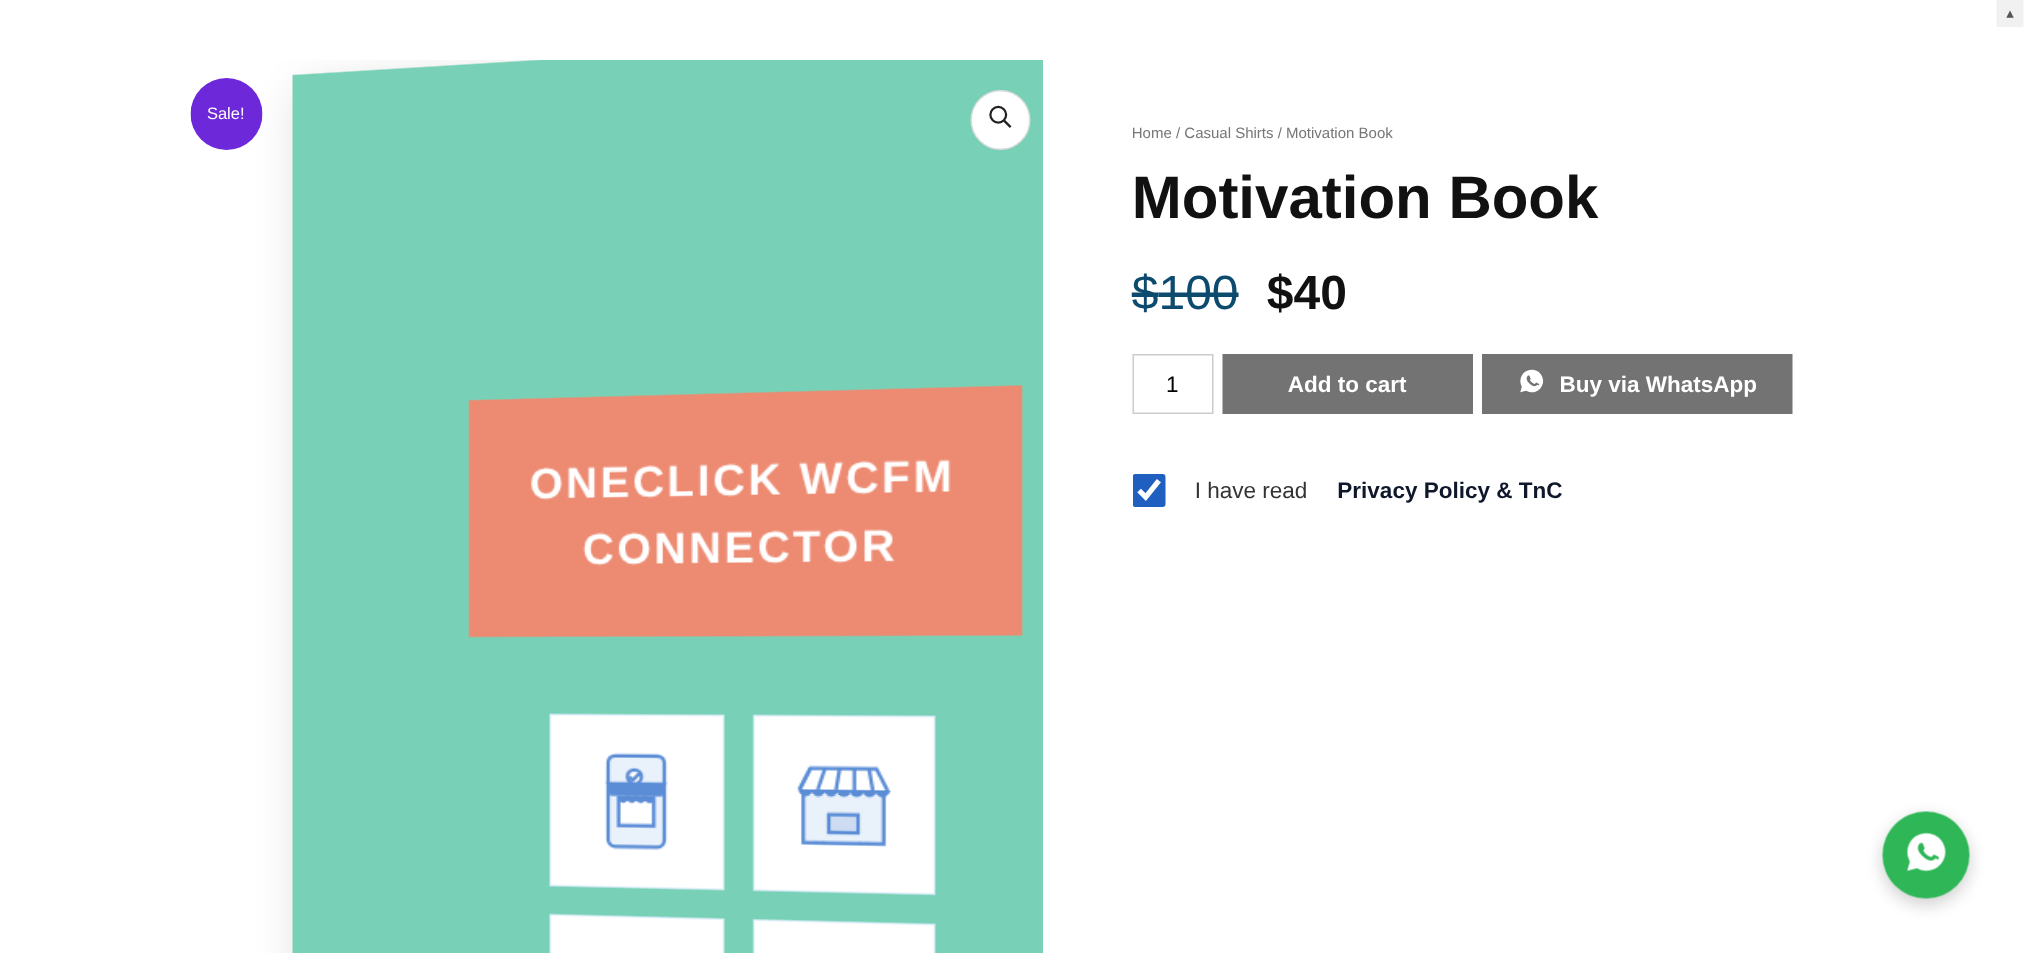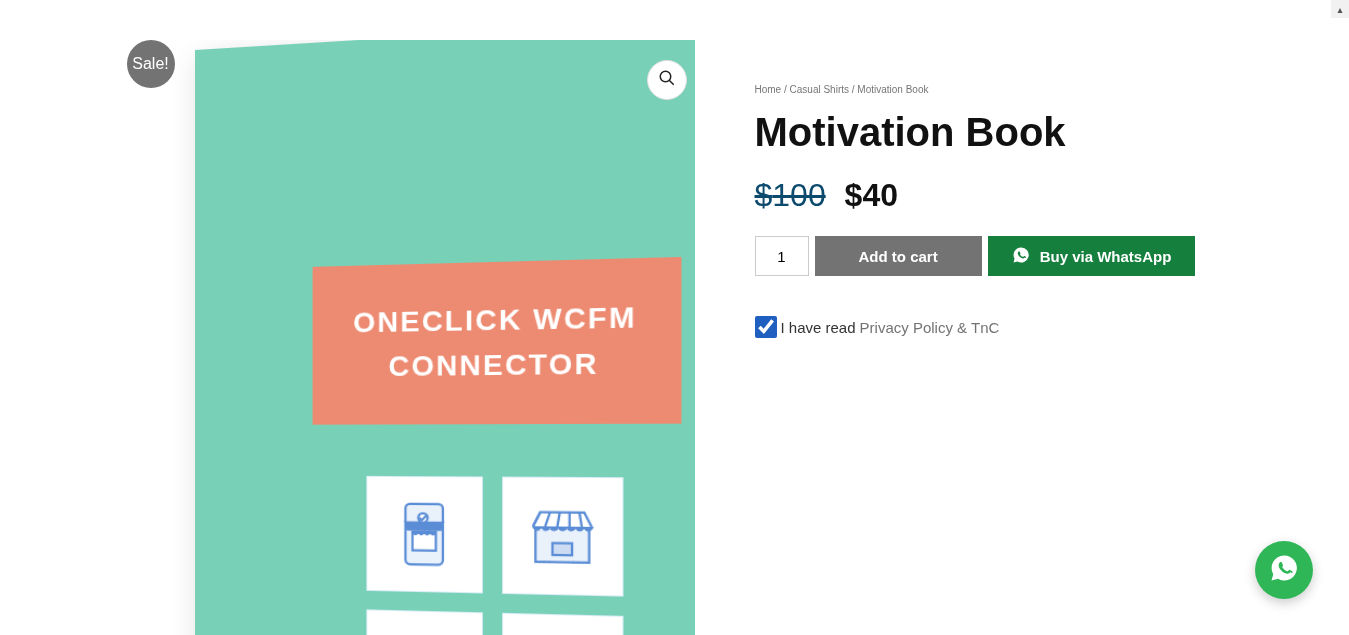--- a/index.html
+++ b/index.html
@@ -12,23 +12,23 @@
 .page-wrap {
   max-width: 1280px;
   margin: 0 auto;
   padding: 40px 40px 20px 80px;
   display: flex;
   gap: 60px;
 }
 
 .product-image-col { position: relative; width: 580px; flex-shrink: 0; }
 .sale-badge {
-  position: absolute; top: 0; left: 12px;
+  position: absolute; top: 12px; left: 12px;
   width: 48px; height: 48px; border-radius: 50%;
-  background: #737373; color: #fff; font-size: 16px;
+  background: #6d28d9; color: #fff; font-size: 11px;
   display: flex; align-items: center; justify-content: center;
   z-index: 3;
 }
 .zoom-btn {
   position: absolute; top: 20px; right: 8px;
   width: 40px; height: 40px; border-radius: 50%;
   background: #fff; border: 1px solid #ddd;
   display: flex; align-items: center; justify-content: center;
   font-size: 18px; cursor: pointer; z-index: 3;
 }
@@ -89,29 +89,29 @@
 .cart-row { display:flex; margin-top: 18px; margin-bottom: 40px; }
 .qty-input {
   width: 54px; height: 40px; border:1px solid #ccc; text-align:center;
   font-size:15px; outline:none;
 }
 .add-to-cart-btn {
   background:#737373; color:#fff; border:none; height:40px; padding:0 44px;
   font-size:15px; font-weight:700; margin-left:6px; cursor:pointer;
 }
 .whatsapp-btn {
-  background:#15803d; color:#fff; border:none; height:40px; padding:0 24px;
+  background:#737373; color:#fff; border:none; height:40px; padding:0 24px;
   font-size:15px; font-weight:700; margin-left:6px; cursor:pointer;
   display:inline-flex; align-items:center; gap:10px;
 }
-.terms-row { display:flex; align-items:center; gap:4px; font-size:15px; margin-top: 28px;}
+.terms-row { display:flex; align-items:center; gap:20px; font-size:15px; margin-top: 28px;}
 .terms-check {
   width:22px; height:22px; accent-color:#1f5fbf; cursor:pointer;
 }
-.terms-link { color:#737373; font-weight:400; text-decoration:none; cursor:pointer;}
+.terms-link { color:#0f172a; font-weight:700; text-decoration:none; cursor:pointer;}
 
 .float-whatsapp {
   position:fixed; right:36px; bottom:36px; width:58px; height:58px; border-radius:50%;
   background:#2fb757; color:#fff; display:flex; align-items:center; justify-content:center;
   box-shadow:0 4px 12px rgba(0,0,0,0.2); cursor:pointer; z-index:50;
 }
 
 ::-webkit-scrollbar { width:18px; background:#f1f1f1;}
 ::-webkit-scrollbar-thumb { background:#c2c2c2;}
 .scroll-up-caret {

